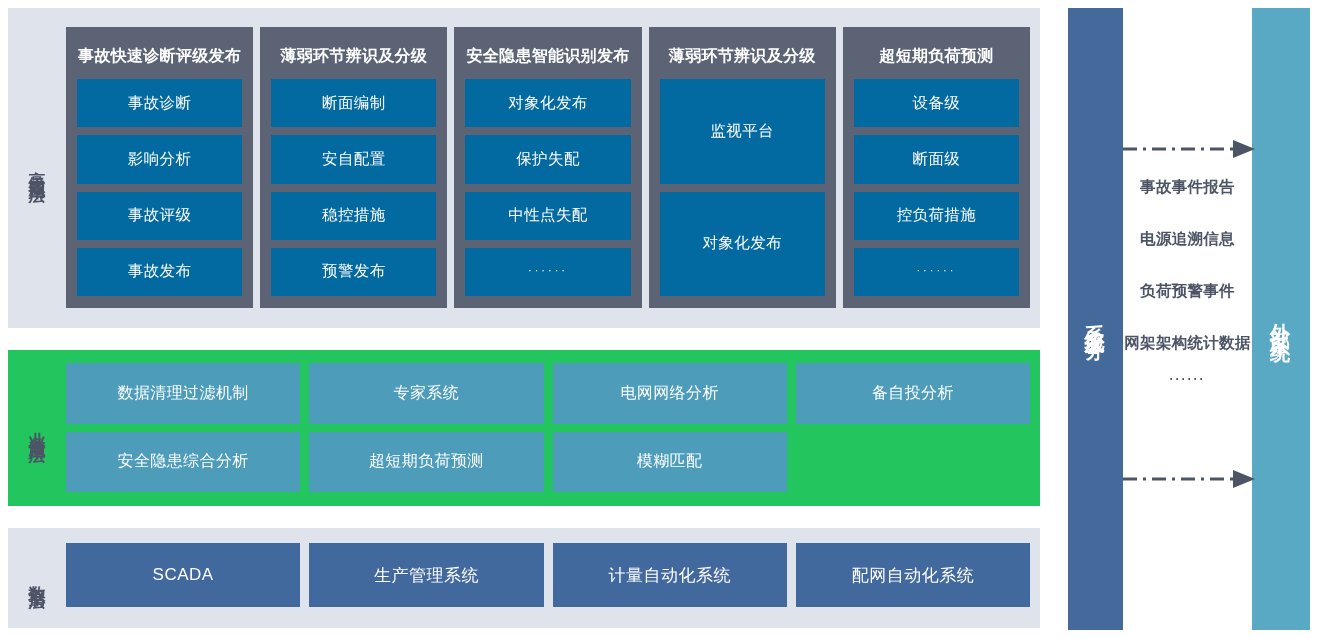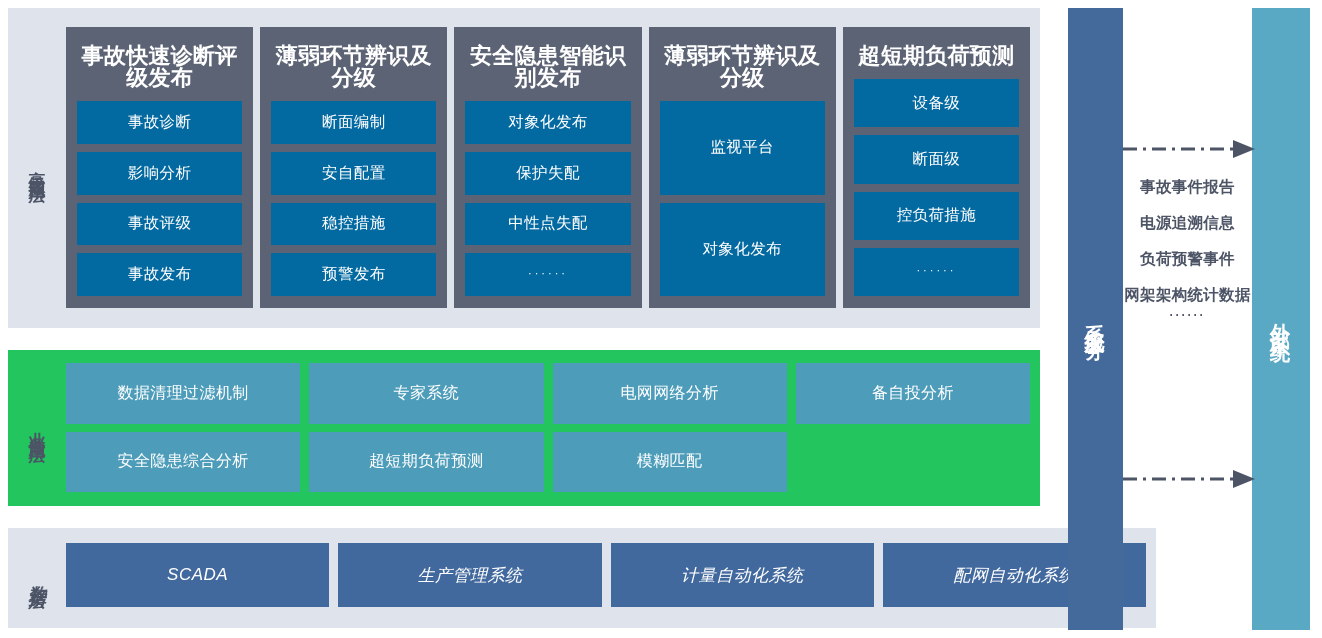--- a/index.html
+++ b/index.html
@@ -27,21 +27,21 @@
   }
 
   
   #panel-top{left:8px;top:8px;width:1032px;height:320px;}
   .top-cols{flex:1;display:flex;gap:7px;padding:19px 10px 20px 0;box-sizing:border-box;}
   .top-col{
     flex:1;background:#5c6374;display:flex;flex-direction:column;
     padding:10px 11px 12px 11px;box-sizing:border-box;
   }
   .top-col-title{
-    color:#ffffff;font-weight:bold;font-size:22px;line-height:22px;
+    color:#ffffff;font-weight:bold;font-size:16px;line-height:22px;
     text-align:center;margin:8px 0 12px 0;letter-spacing:.3px;
   }
   .top-col-items{flex:1;display:flex;flex-direction:column;gap:8px;}
   .top-item{
     flex:1;background:#0369a1;color:#ffffff;font-size:15.5px;
     display:flex;align-items:center;justify-content:center;text-align:center;
     letter-spacing:.4px;min-height:0;
   }
   .dots{
     display:inline-block;font-size:11px;letter-spacing:3px;
@@ -55,21 +55,21 @@
     grid-template-rows:repeat(2,1fr);gap:8px 9px;
     padding:13px 10px 14px 0;box-sizing:border-box;
   }
   .mid-item{
     background:#4c9cba;color:#ffffff;font-size:16px;
     display:flex;align-items:center;justify-content:center;text-align:center;
     letter-spacing:.4px;
   }
 
   
-  #panel-bot{left:8px;top:528px;width:1148px;height:100px;font-style:italic;}
+  #panel-bot{left:8px;top:528px;width:1032px;height:100px;}
   .bot-grid{
     flex:1;display:grid;grid-template-columns:repeat(4,1fr);gap:9px;
     padding:15px 10px 21px 0;box-sizing:border-box;
   }
   .bot-item{
     background:#42699e;color:#ffffff;font-size:17px;
     display:flex;align-items:center;justify-content:center;text-align:center;
     letter-spacing:.5px;
   }
 
@@ -83,21 +83,21 @@
     writing-mode:vertical-rl;text-orientation:upright;
     color:#ffffff;font-weight:bold;font-size:20px;letter-spacing:6px;
     white-space:nowrap;
   }
   #bar-service{left:8px;width:55px;background:#44699b;}
   #bar-external{left:192px;width:58px;background:#59a8c4;}
 
   .flow-labels{
     position:absolute;left:63px;width:129px;top:176px;
     display:flex;flex-direction:column;align-items:center;
-    gap:15px;
+    gap:31px;
   }
   .flow-label{
     color:#4c5466;font-weight:bold;font-size:15.5px;line-height:21px;
     text-align:center;letter-spacing:.3px;
   }
   .flow-dots{
     color:#4c5466;font-weight:bold;font-size:12px;letter-spacing:2px;
     text-align:center;margin-top:-12px;
   }
   .arrow{position:absolute;left:63px;width:134px;height:22px;}

